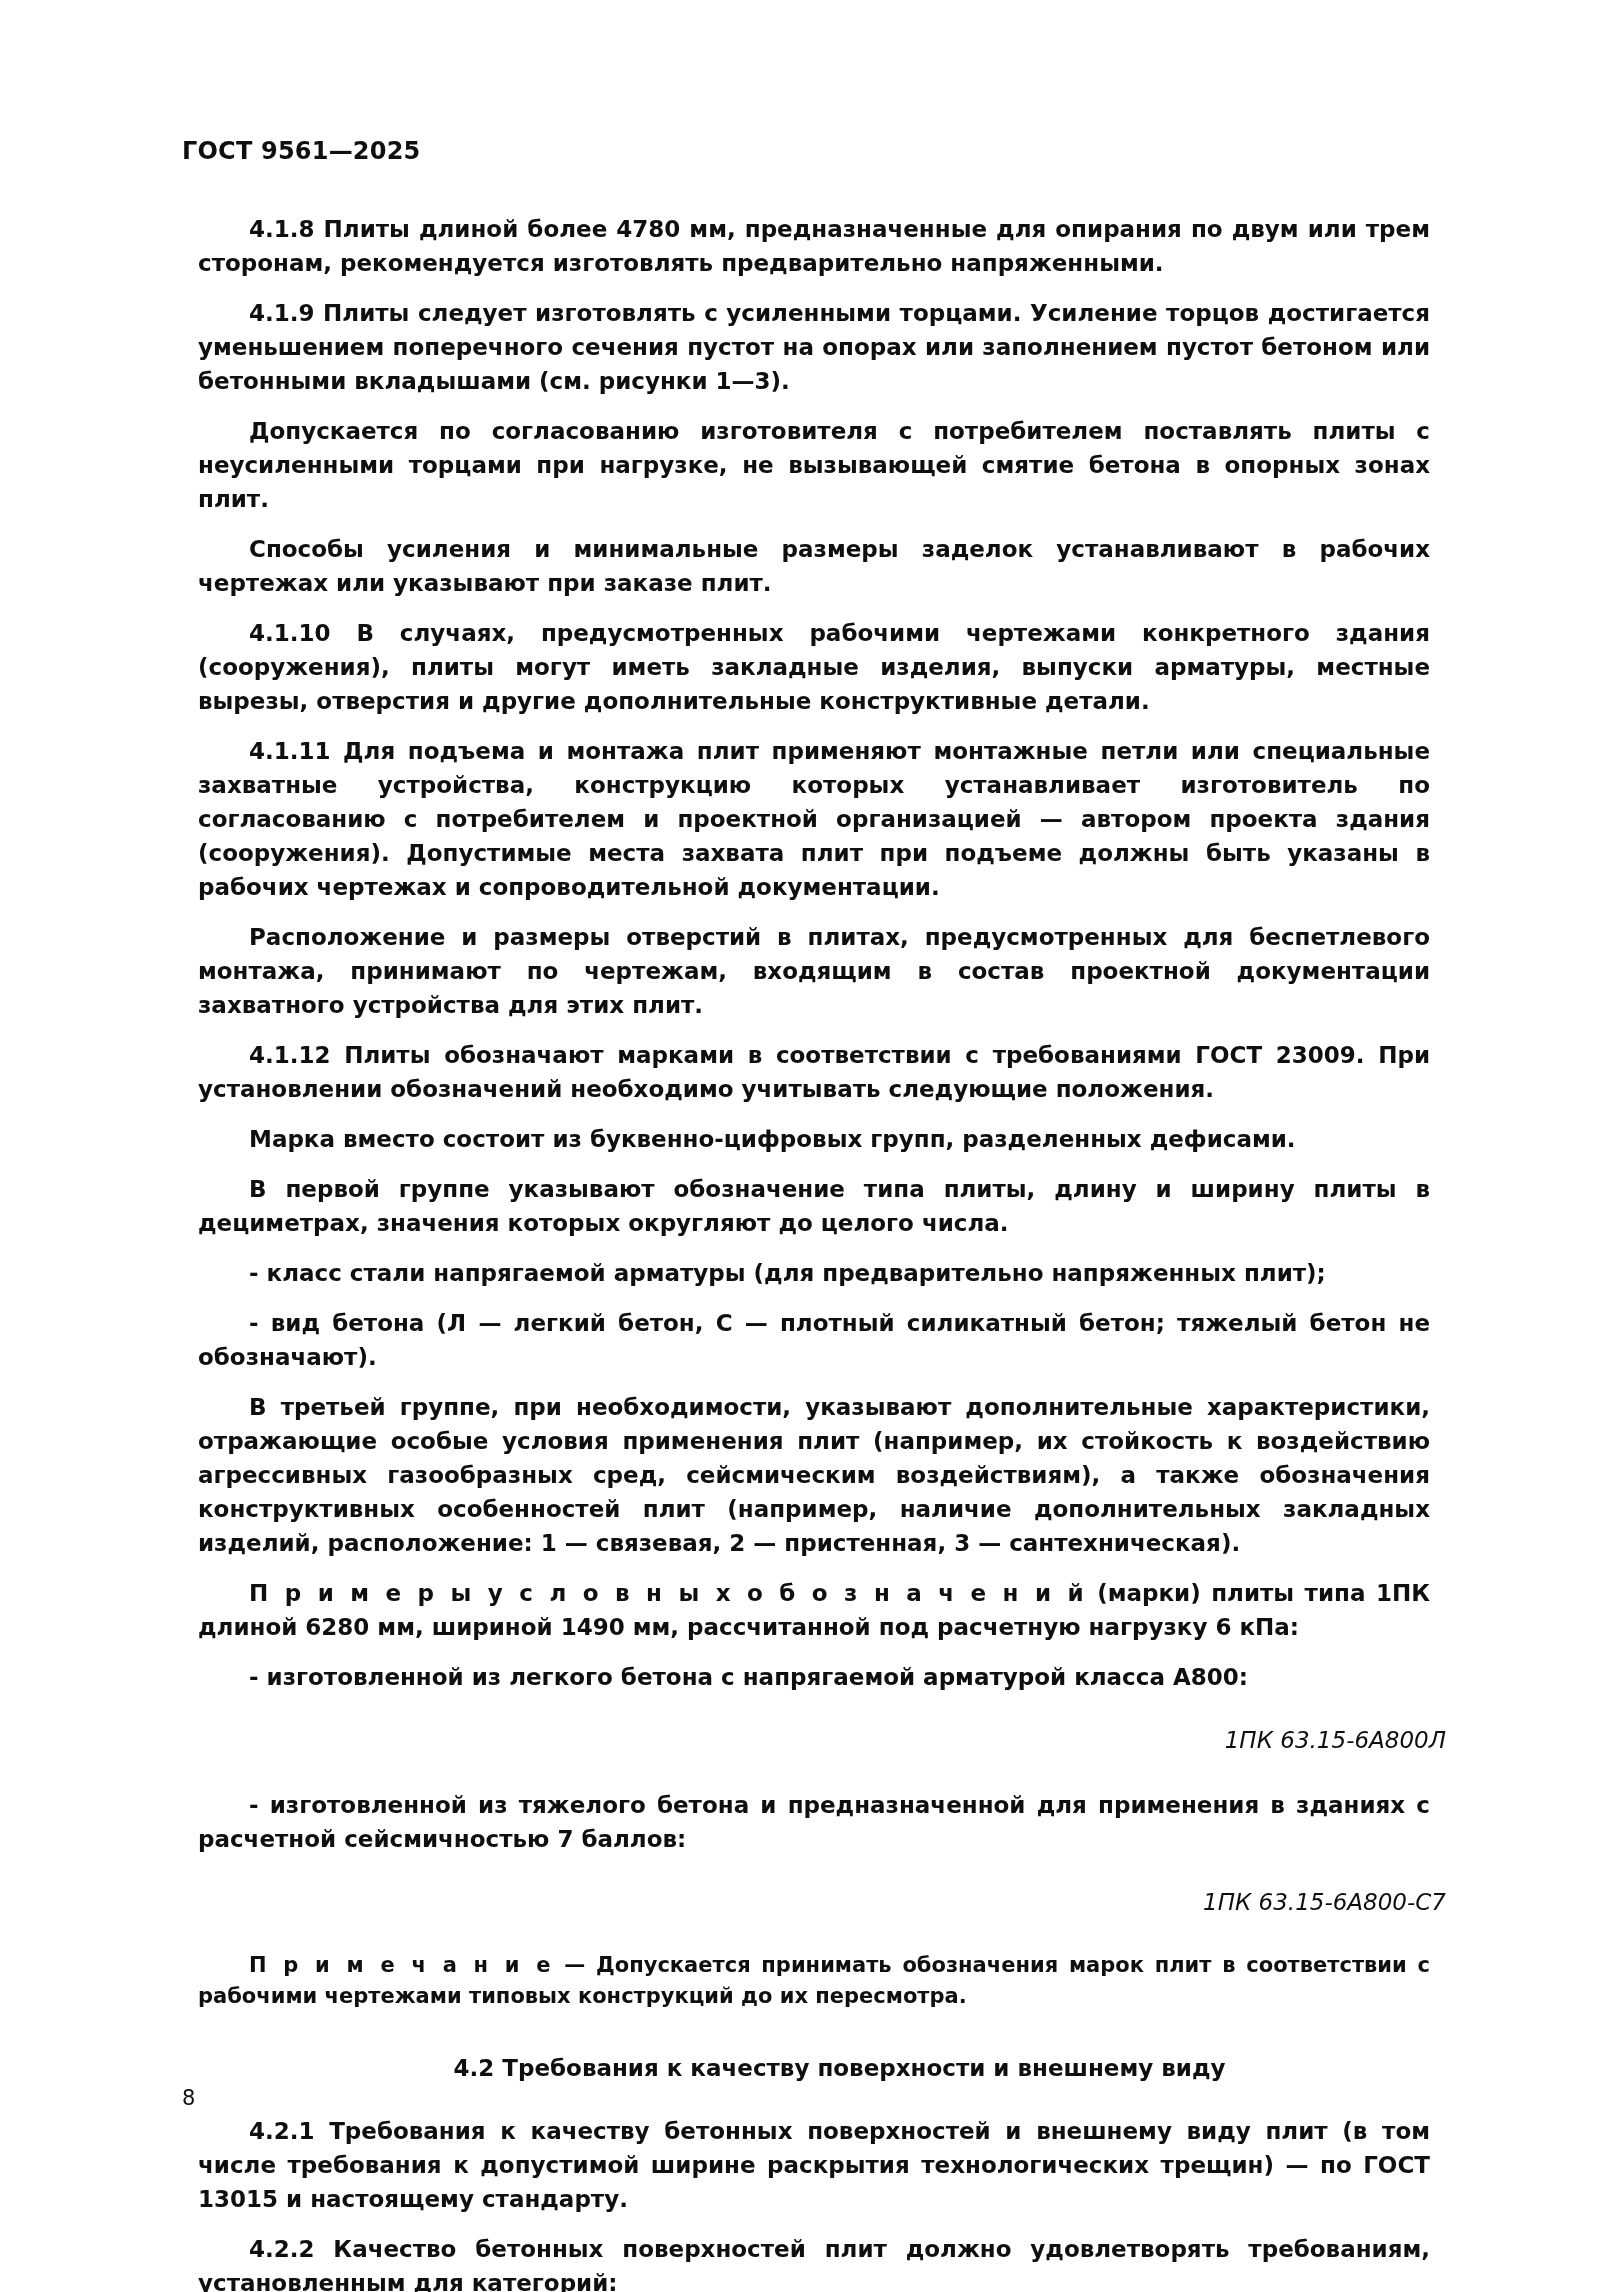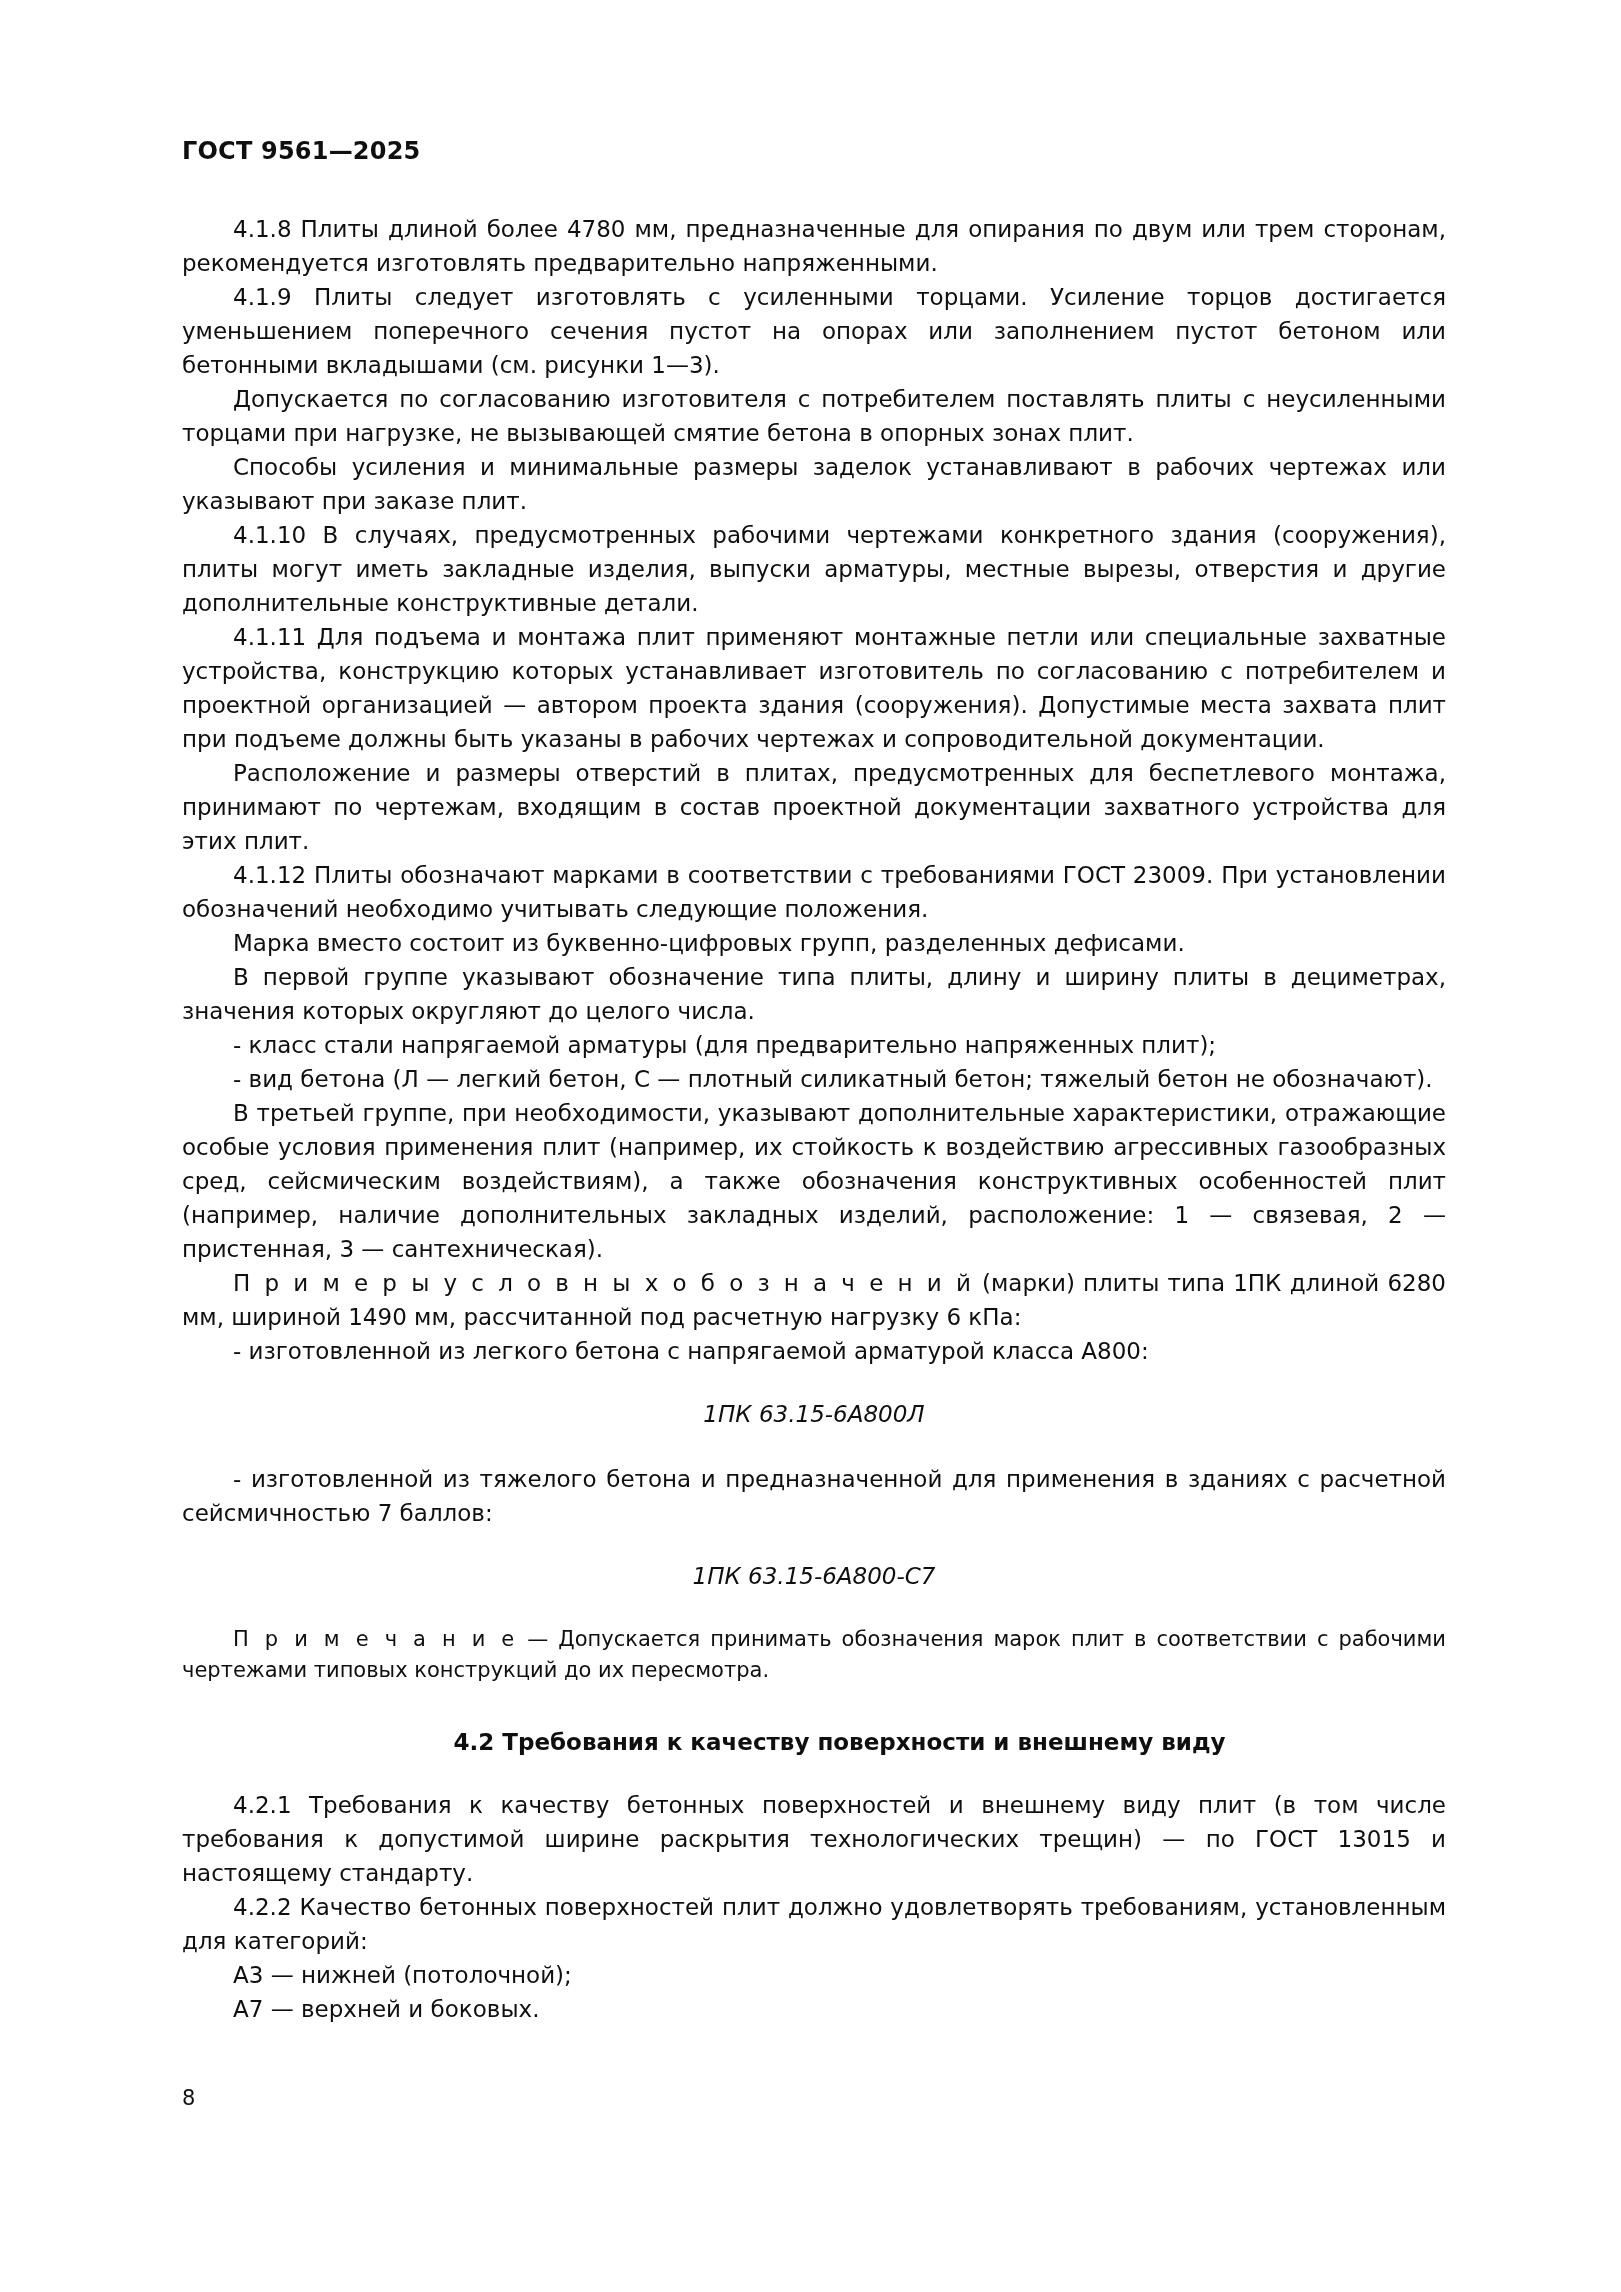--- a/index.html
+++ b/index.html
@@ -26,38 +26,39 @@
     width: 1264px;
   }
   .doc-header {
     font-size: 24px;
     font-weight: bold;
     letter-spacing: 0.2px;
     margin: 0 0 47px 0;
     font-family: "DejaVu Sans", sans-serif;
   }
   p {
-    margin: 0;
+    margin: 16px;
     font-size: 23px;
     line-height: 34px;
     text-align: justify;
     text-justify: inter-word;
     hyphens: manual;
+    font-weight: bold;
   }
   p.ind {
     text-indent: 51px;
   }
   .section-title {
     font-size: 23px;
     font-weight: bold;
     margin: 43px 0 33px 51px;
     text-align: center;
   }
   .mark-line {
-    text-align: center;
+    text-align: right;
     font-style: italic;
     font-size: 23px;
     line-height: 34px;
     margin: 29px 0 31px 0;
   }
   .note {
     font-size: 21px;
     line-height: 31px;
     text-align: justify;
     text-indent: 51px;

